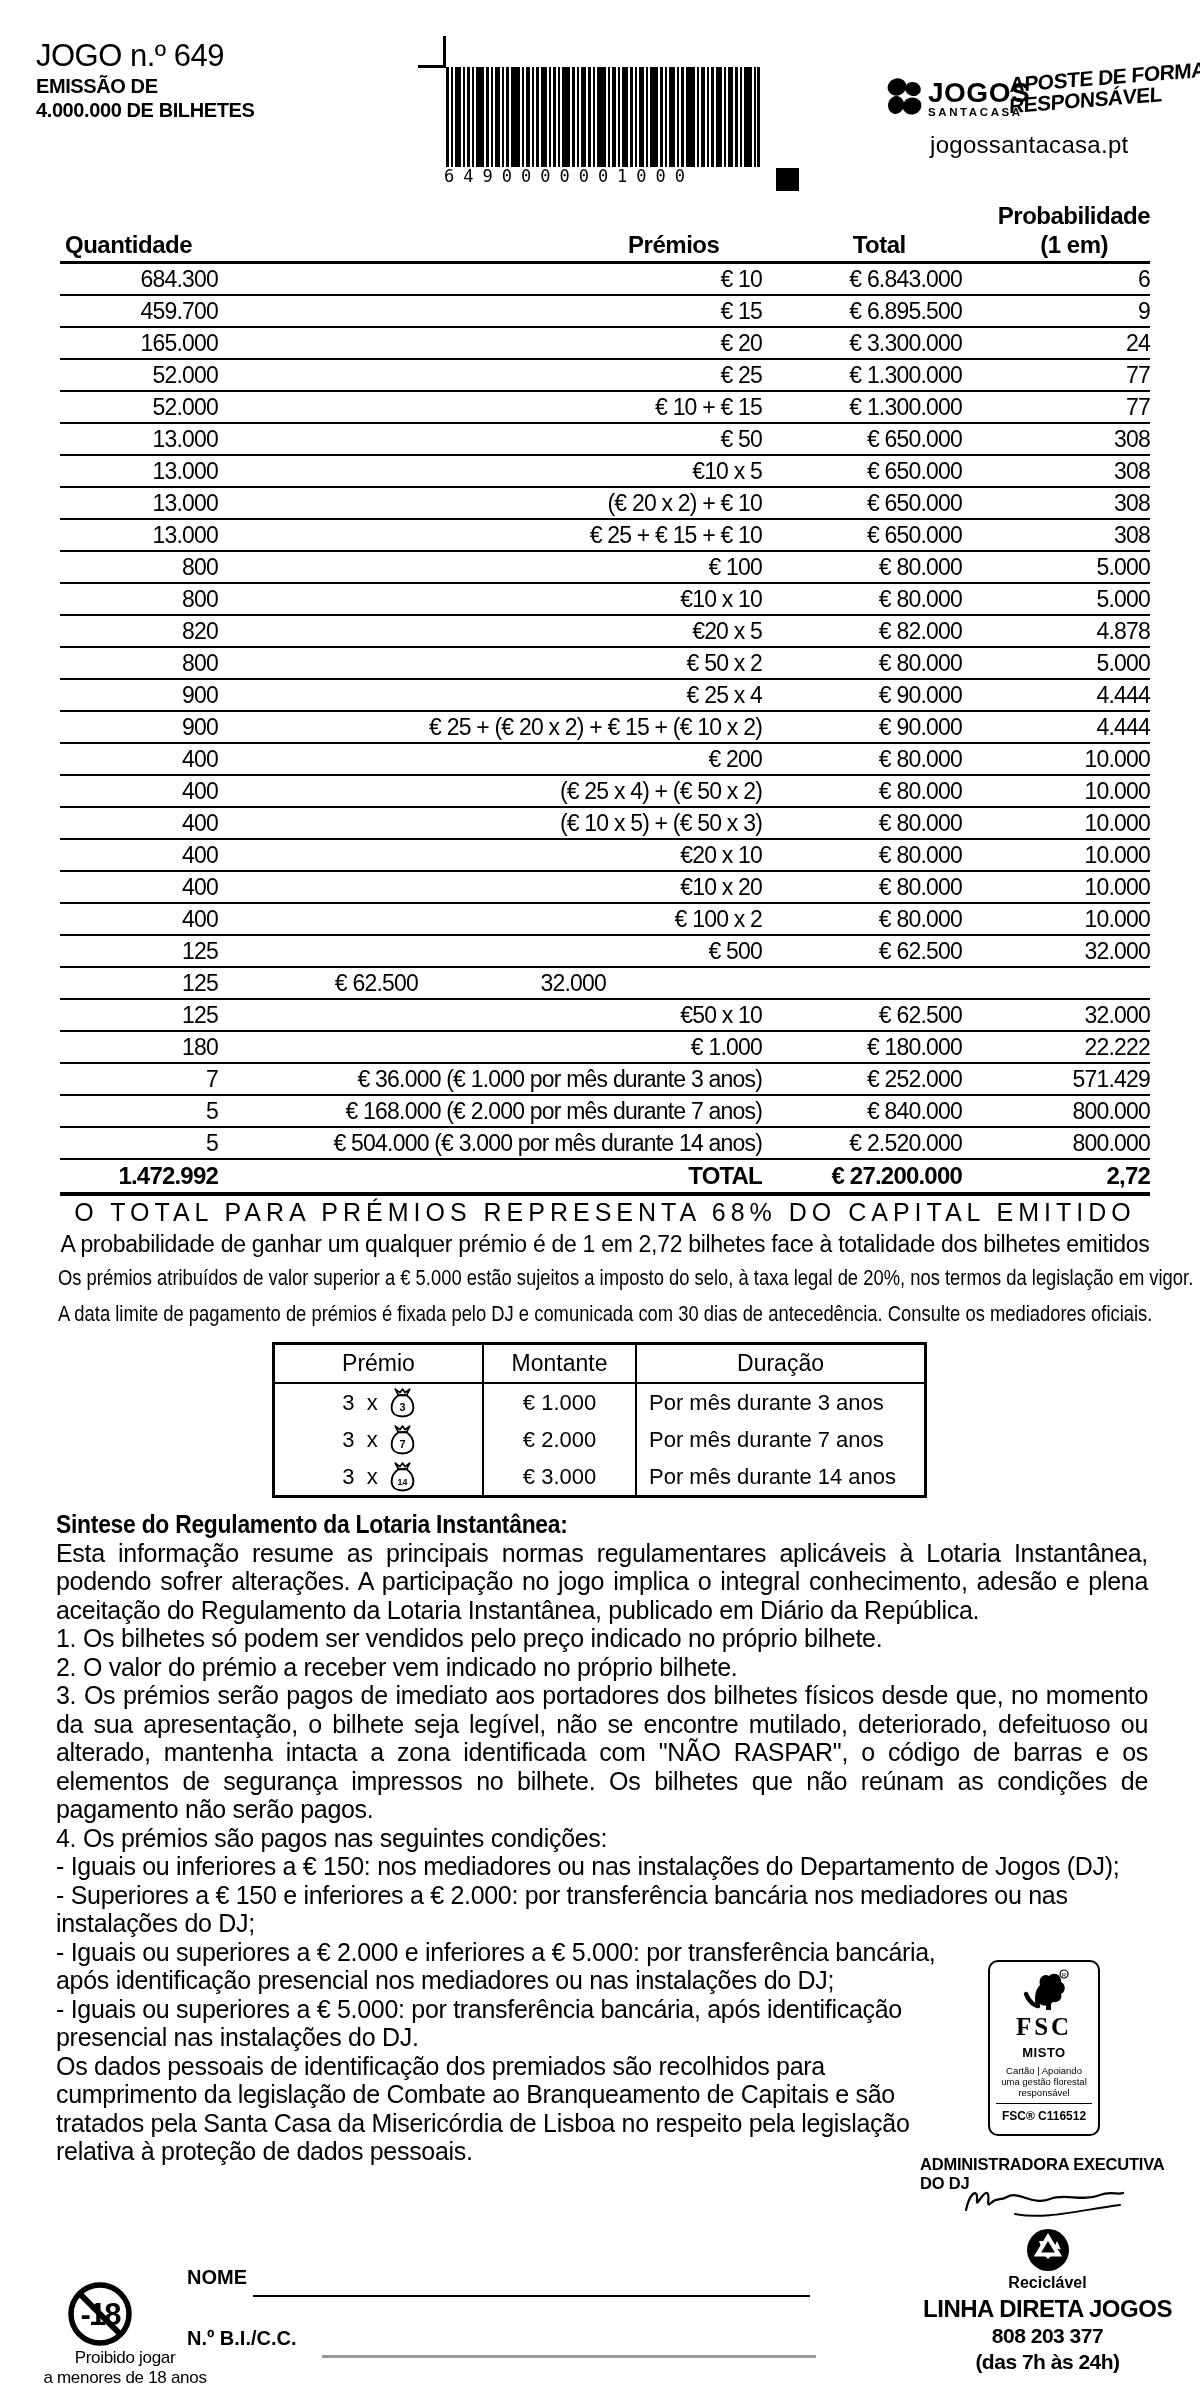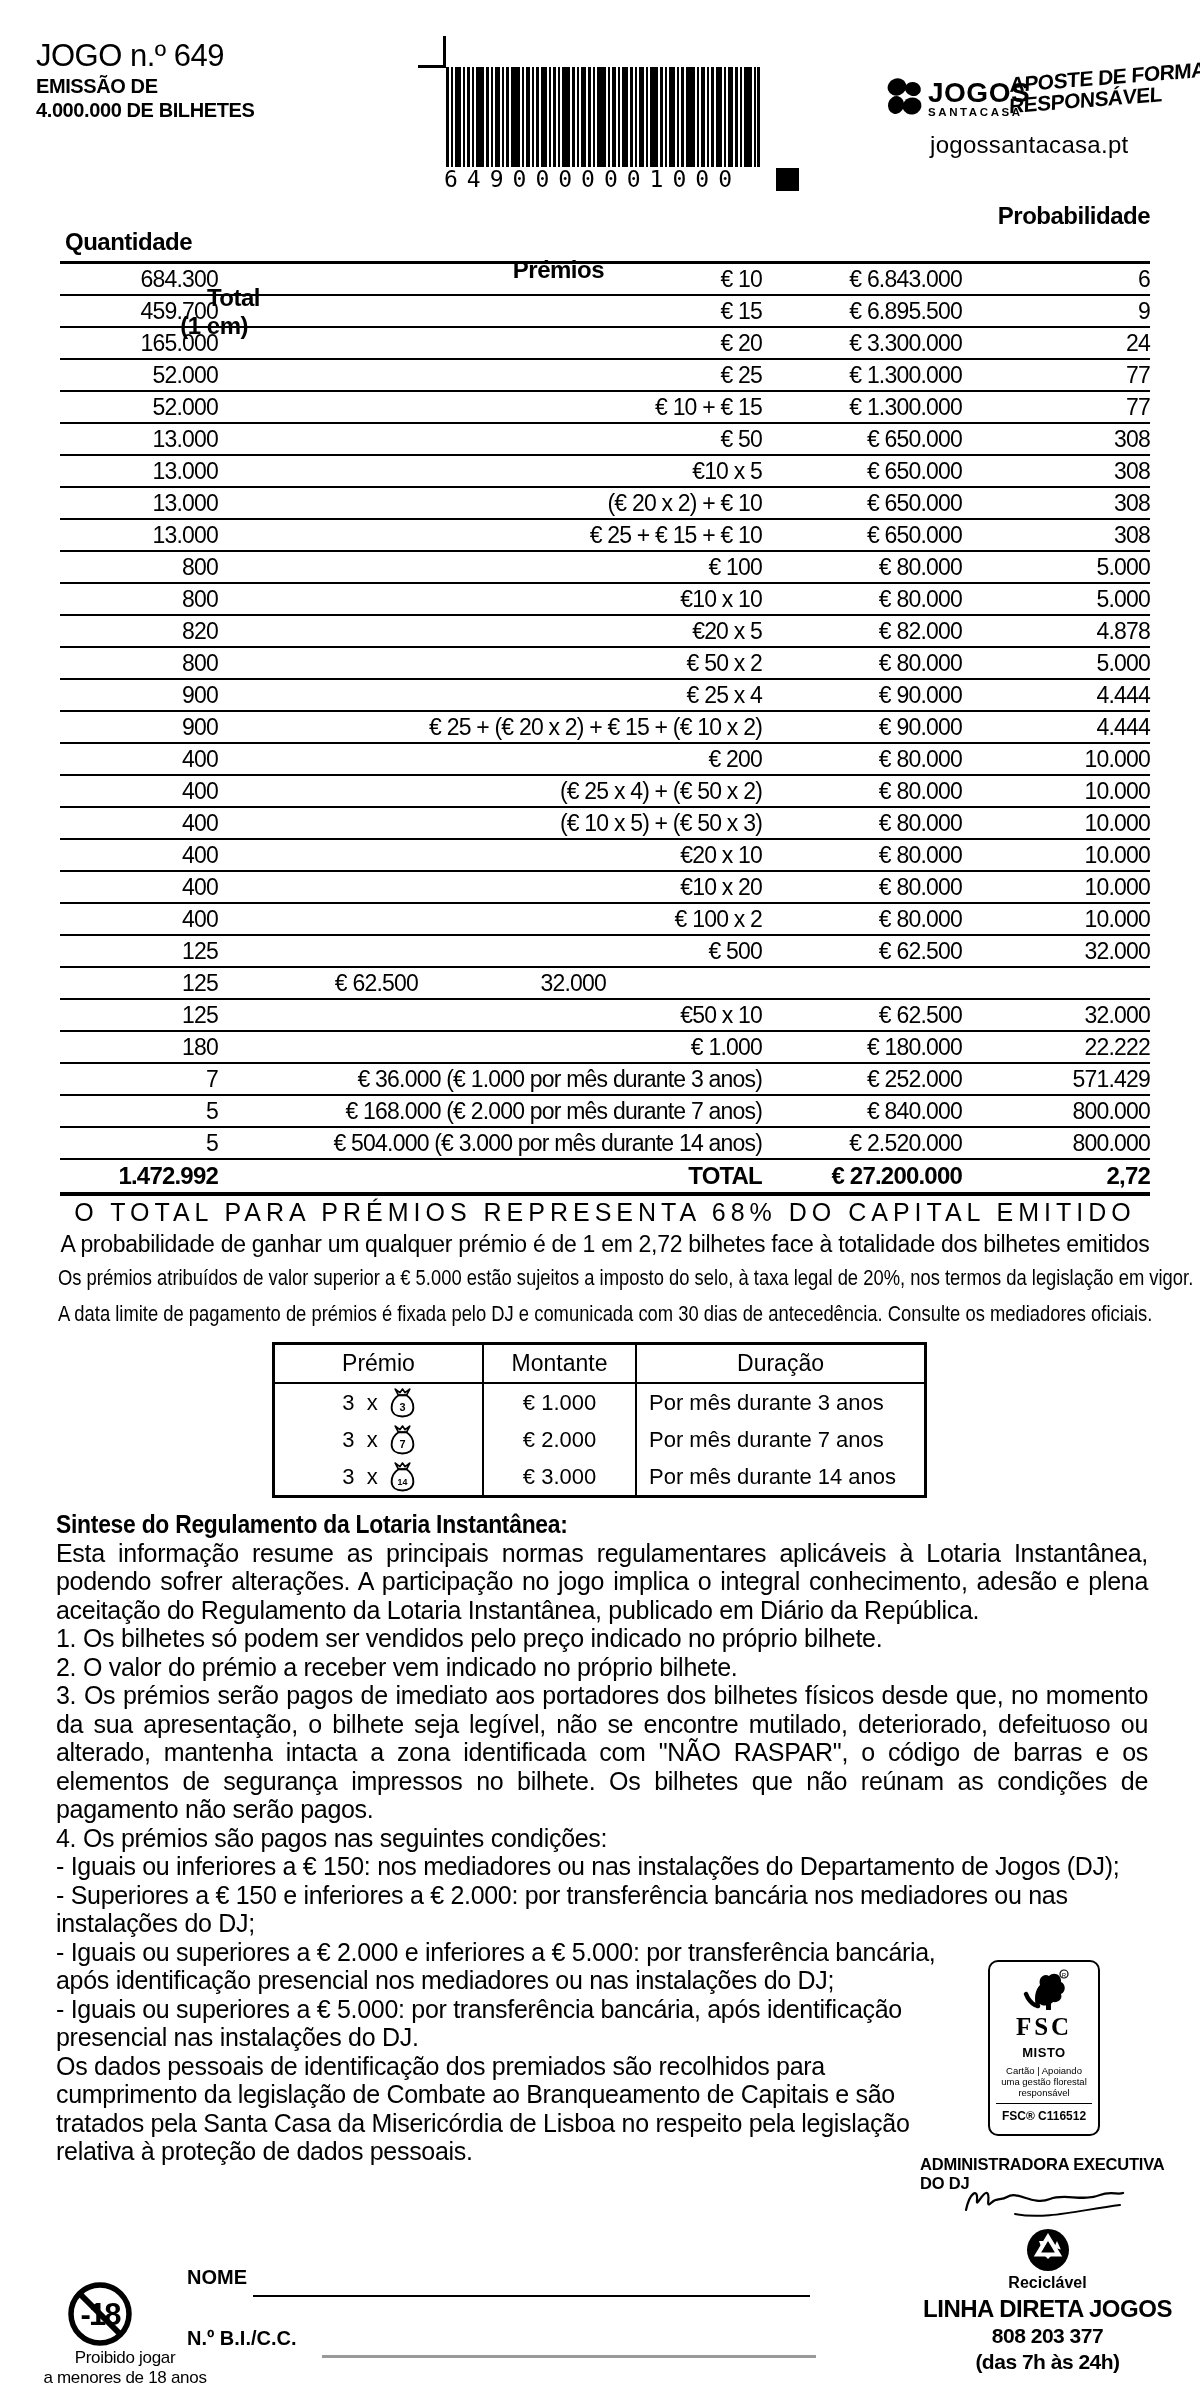--- a/index.html
+++ b/index.html
@@ -3,33 +3,33 @@
 <meta charset="utf-8">
 <style>
   html,body{margin:0;padding:0;background:#fff;}
   .page{position:relative;width:1200px;height:2400px;background:#fff;color:#000;
         font-family:"Liberation Sans",sans-serif;overflow:hidden;}
   .abs{position:absolute;}
 
   
   .game-title{font-size:31px;letter-spacing:-0.5px;font-weight:500;}
   .emission{font-size:20px;font-weight:bold;letter-spacing:-0.4px;line-height:24px;margin-top:0;}
-  .barcode-num{font-family:"DejaVu Sans Mono",monospace;font-size:23px;letter-spacing:9px;white-space:nowrap;}
+  .barcode-num{font-family:"DejaVu Sans Mono",monospace;font-size:17px;letter-spacing:9px;white-space:nowrap;}
   .black-square{width:23px;height:23px;background:#000;}
   .brand-jogos{font-size:28px;font-weight:bold;letter-spacing:0.5px;line-height:26px;}
   .brand-sc{font-size:11.5px;font-weight:bold;letter-spacing:2.6px;}
   .responsible{font-size:21px;font-weight:bold;line-height:21px;letter-spacing:-0.5px;
                transform:rotate(-4.5deg) skewX(-6deg);transform-origin:left top;white-space:nowrap;}
   .website{font-size:24px;letter-spacing:0.3px;}
 
   
   .ptable{left:60px;top:202px;width:1090px;}
   .pt-prob-head{text-align:right;font-weight:bold;font-size:24px;letter-spacing:-0.5px;height:26px;}
-  .pt-head{display:flex;align-items:flex-start;height:33px;border-bottom:3px solid #000;
-           font-weight:bold;font-size:24px;letter-spacing:-0.5px;flex-direction:column;}
+  .pt-head{display:flex;align-items:center;height:33px;border-bottom:3px solid #000;
+           font-weight:bold;font-size:24px;letter-spacing:-0.5px;}
   .prow{display:flex;align-items:center;height:30px;border-bottom:2px solid #000;
         font-size:23px;letter-spacing:-0.8px;}
   .prow.total{font-weight:bold;height:32px;border-bottom:4px solid #000;font-size:24px;}
   .pcell{white-space:nowrap;}
   .c-q{width:158px;text-align:right;}
   .c-p{width:544px;text-align:right;}
   .c-t{width:200px;text-align:right;}
   .c-prob{width:188px;text-align:right;}
   .h-q{width:158px;text-align:left;padding-left:5px;}
   .h-p{width:544px;text-align:right;}

